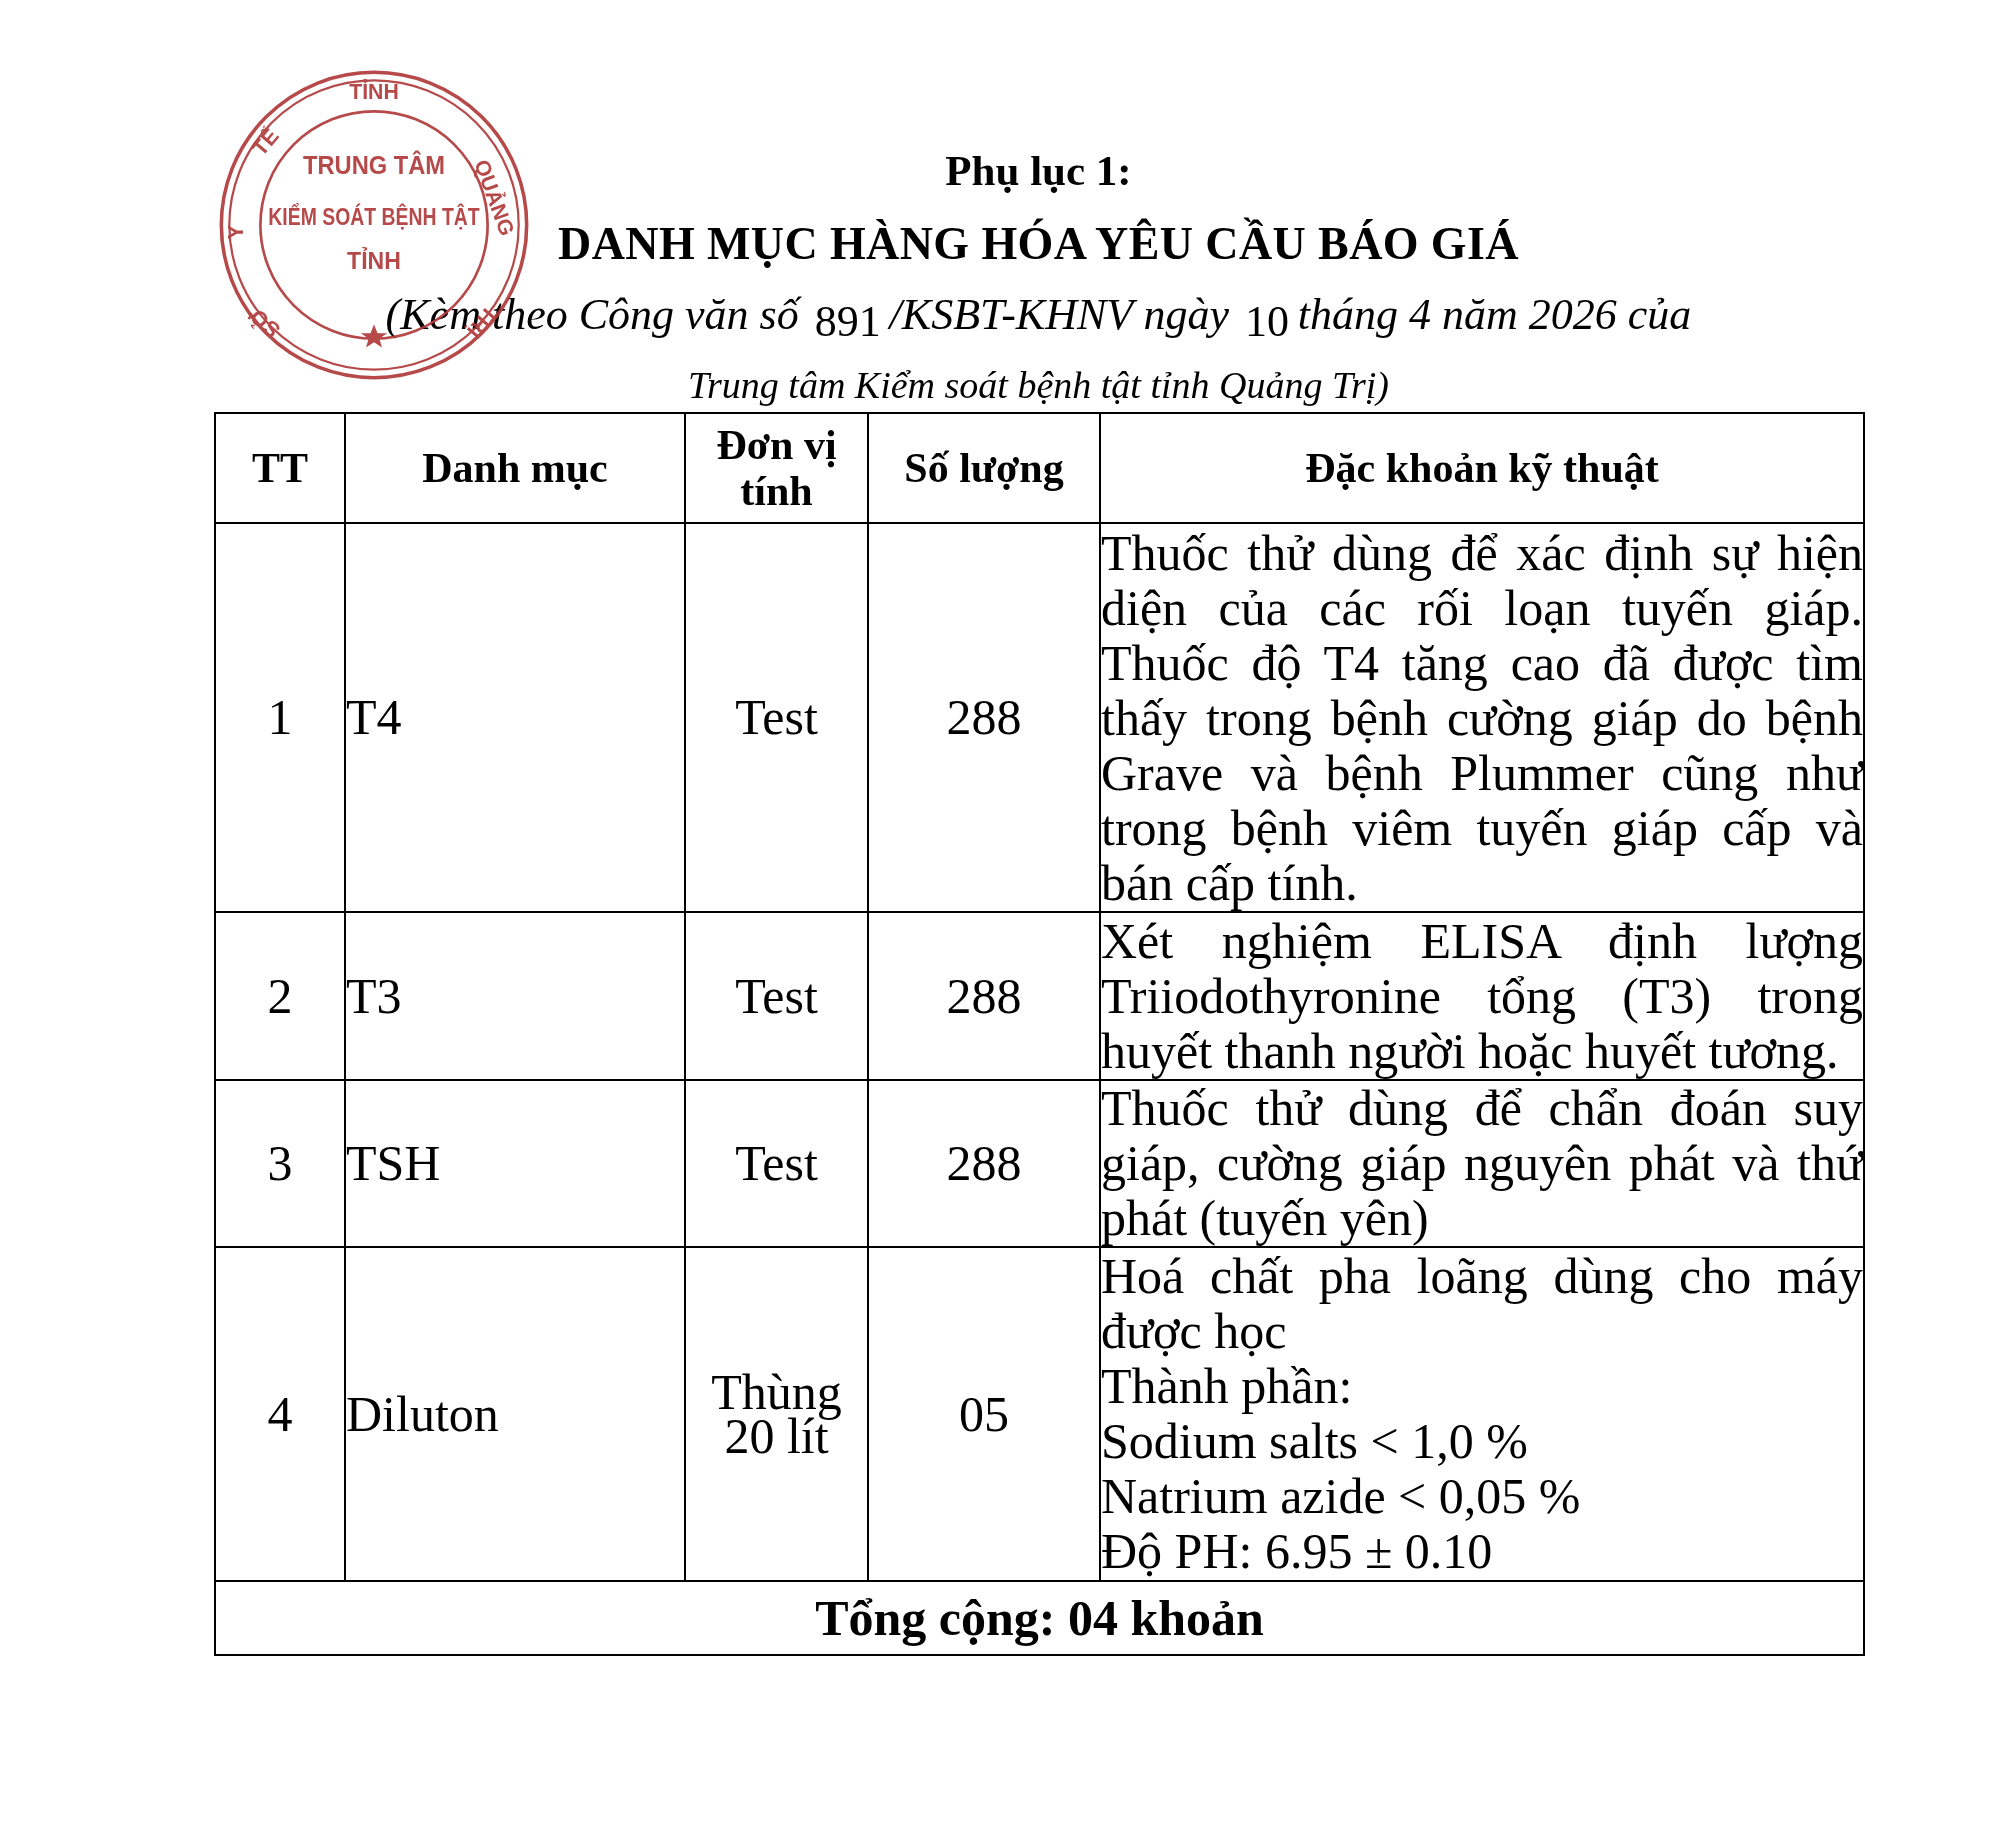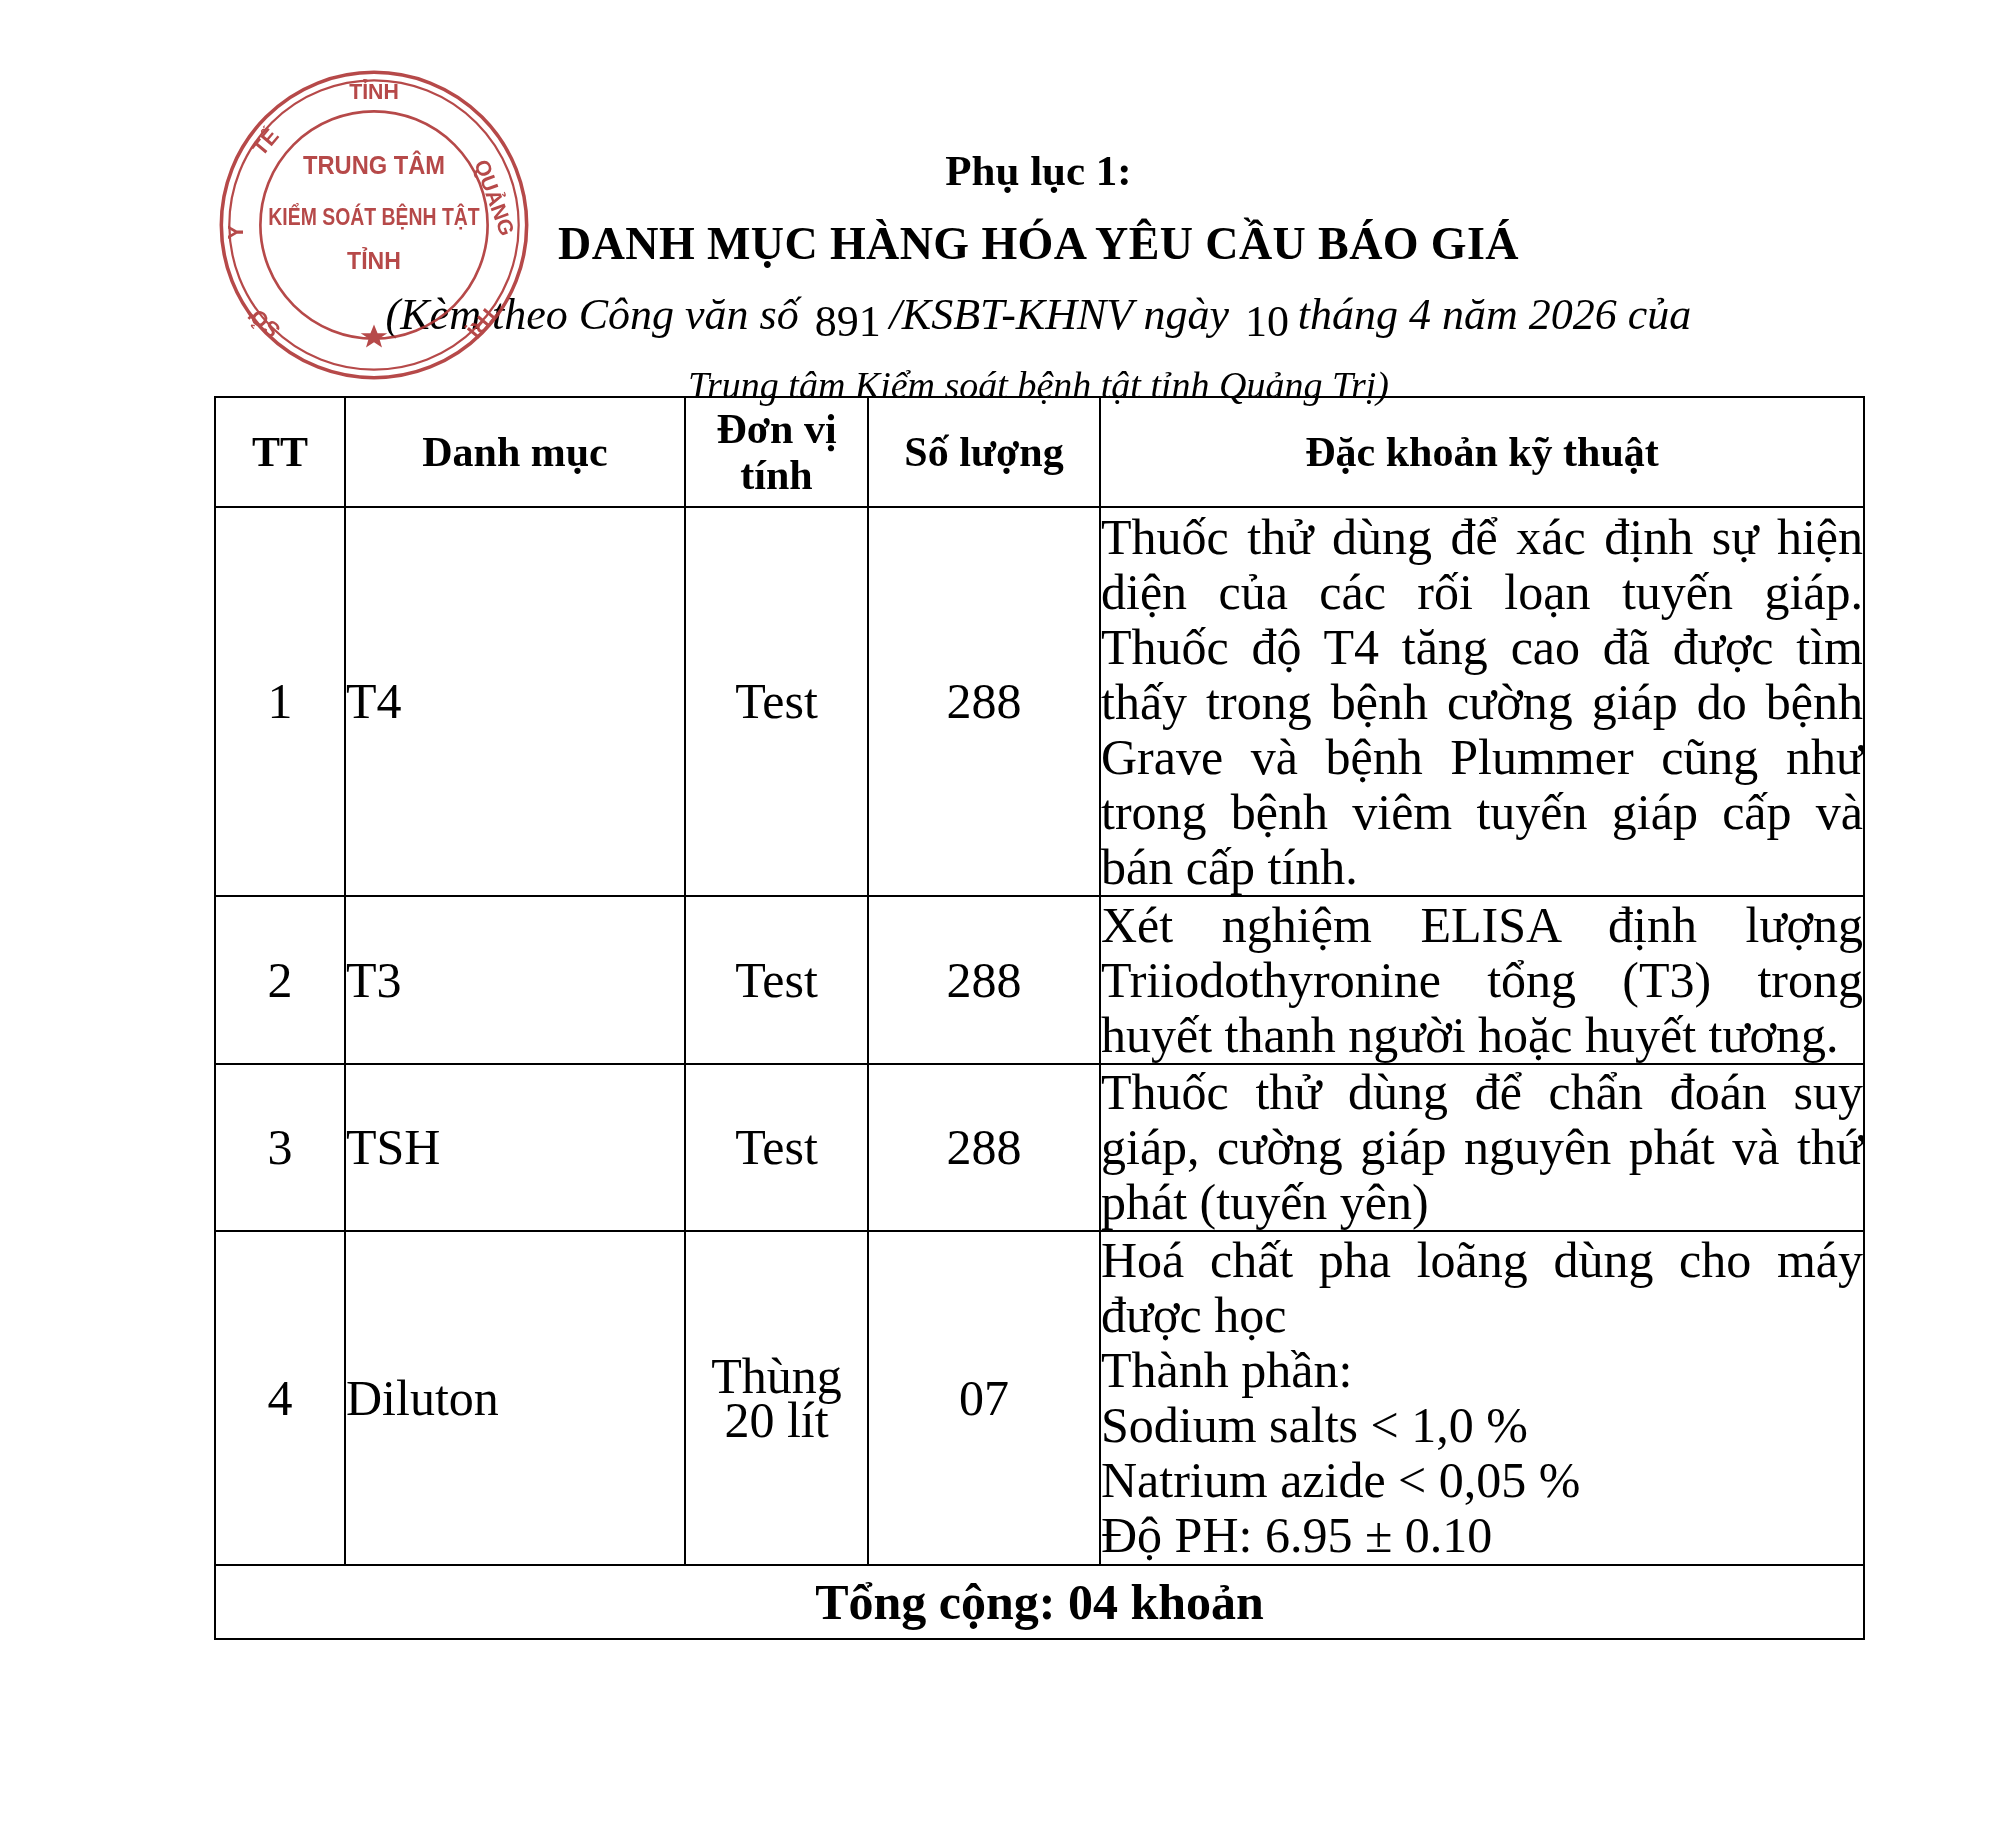--- a/index.html
+++ b/index.html
@@ -10,21 +10,21 @@
   .stamp { position: absolute; left: 216px; top: 67px; width: 316px; height: 316px; z-index: 2; opacity: 0.92; }
   .stamp svg { width: 316px; height: 316px; display: block; }
   .heading { position: absolute; left: 213px; width: 1651px; text-align: center; white-space: nowrap; z-index: 1; margin-top: 15px; }
   .h-appendix { top: 131px; font-weight: bold; font-size: 43px; line-height: 50px; }
   .h-title { top: 202px; font-weight: bold; font-size: 46px; line-height: 53px; letter-spacing: 0.4px; }
   .h-ref { top: 273px; font-style: italic; font-size: 44px; line-height: 53px; }
   .h-ref .typed { font-style: normal; position: relative; top: 7px; margin: 0 8.9px 0 16px; }
   .h-ref2 { top: 344px; font-style: italic; font-size: 38px; line-height: 53px; }
 
   table.items {
-    position: absolute; left: 214px; top: 396px; width: 1650px;
+    position: absolute; left: 214px; top: 412px; width: 1650px;
     border-collapse: collapse; table-layout: fixed; z-index: 1;
   }
   table.items td, table.items th {
     border: 2.7px solid #000; padding: 0; vertical-align: middle;
     font-size: 50px; line-height: 55px;
   }
   table.items th { font-weight: bold; text-align: center; font-size: 42px; line-height: 46px; }
   tr.hdr { height: 110px; }
   tr.r1 { height: 389px; }
   tr.r2 { height: 168px; }
@@ -130,21 +130,21 @@
     </td>
   </tr>
 
   <tr class="r4">
     <td class="c-tt">4</td>
     <td class="c-name">Diluton</td>
     <td class="c-unit" style="line-height:44px">
       <span style="display:block">Thùng</span>
       <span style="display:block">20 lít</span>
     </td>
-    <td class="c-qty">07</td>
+    <td class="c-qty">05</td>
     <td class="c-spec">
       <span class="ln just">Hoá chất pha loãng dùng cho máy</span>
       <span class="ln">được học</span>
       <span class="ln">Thành phần:</span>
       <span class="ln">Sodium salts &lt; 1,0 %</span>
       <span class="ln">Natrium azide &lt; 0,05 %</span>
       <span class="ln">Độ PH: 6.95 ± 0.10</span>
     </td>
   </tr>
 

